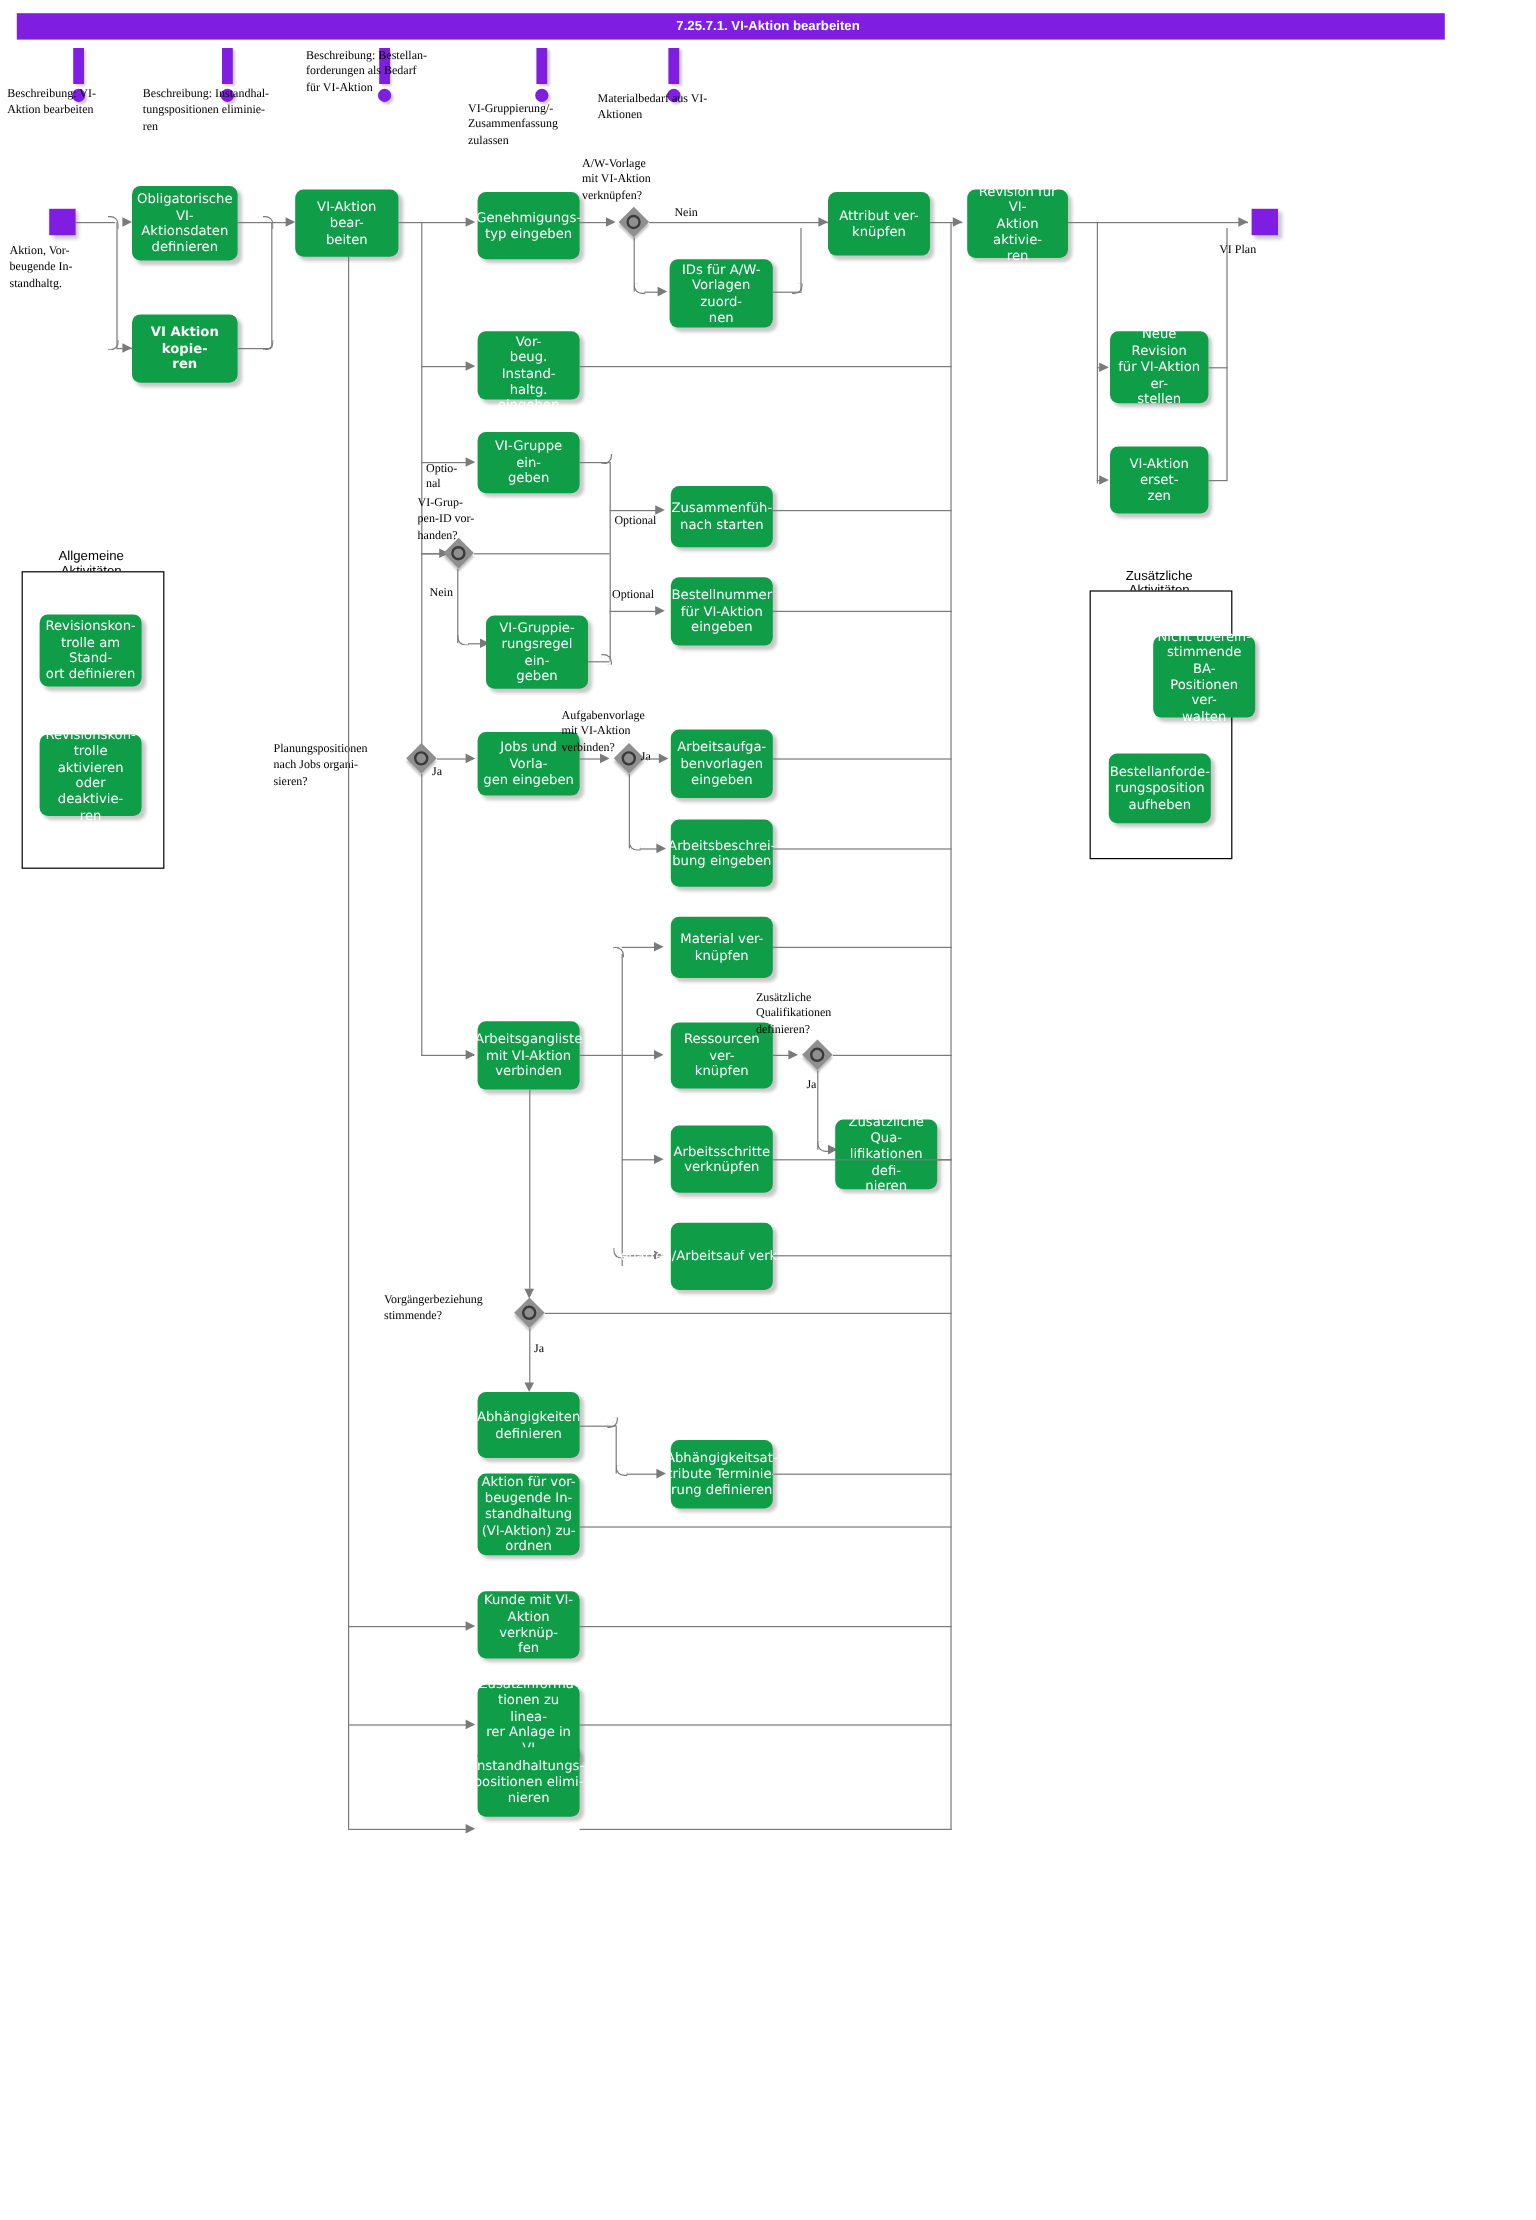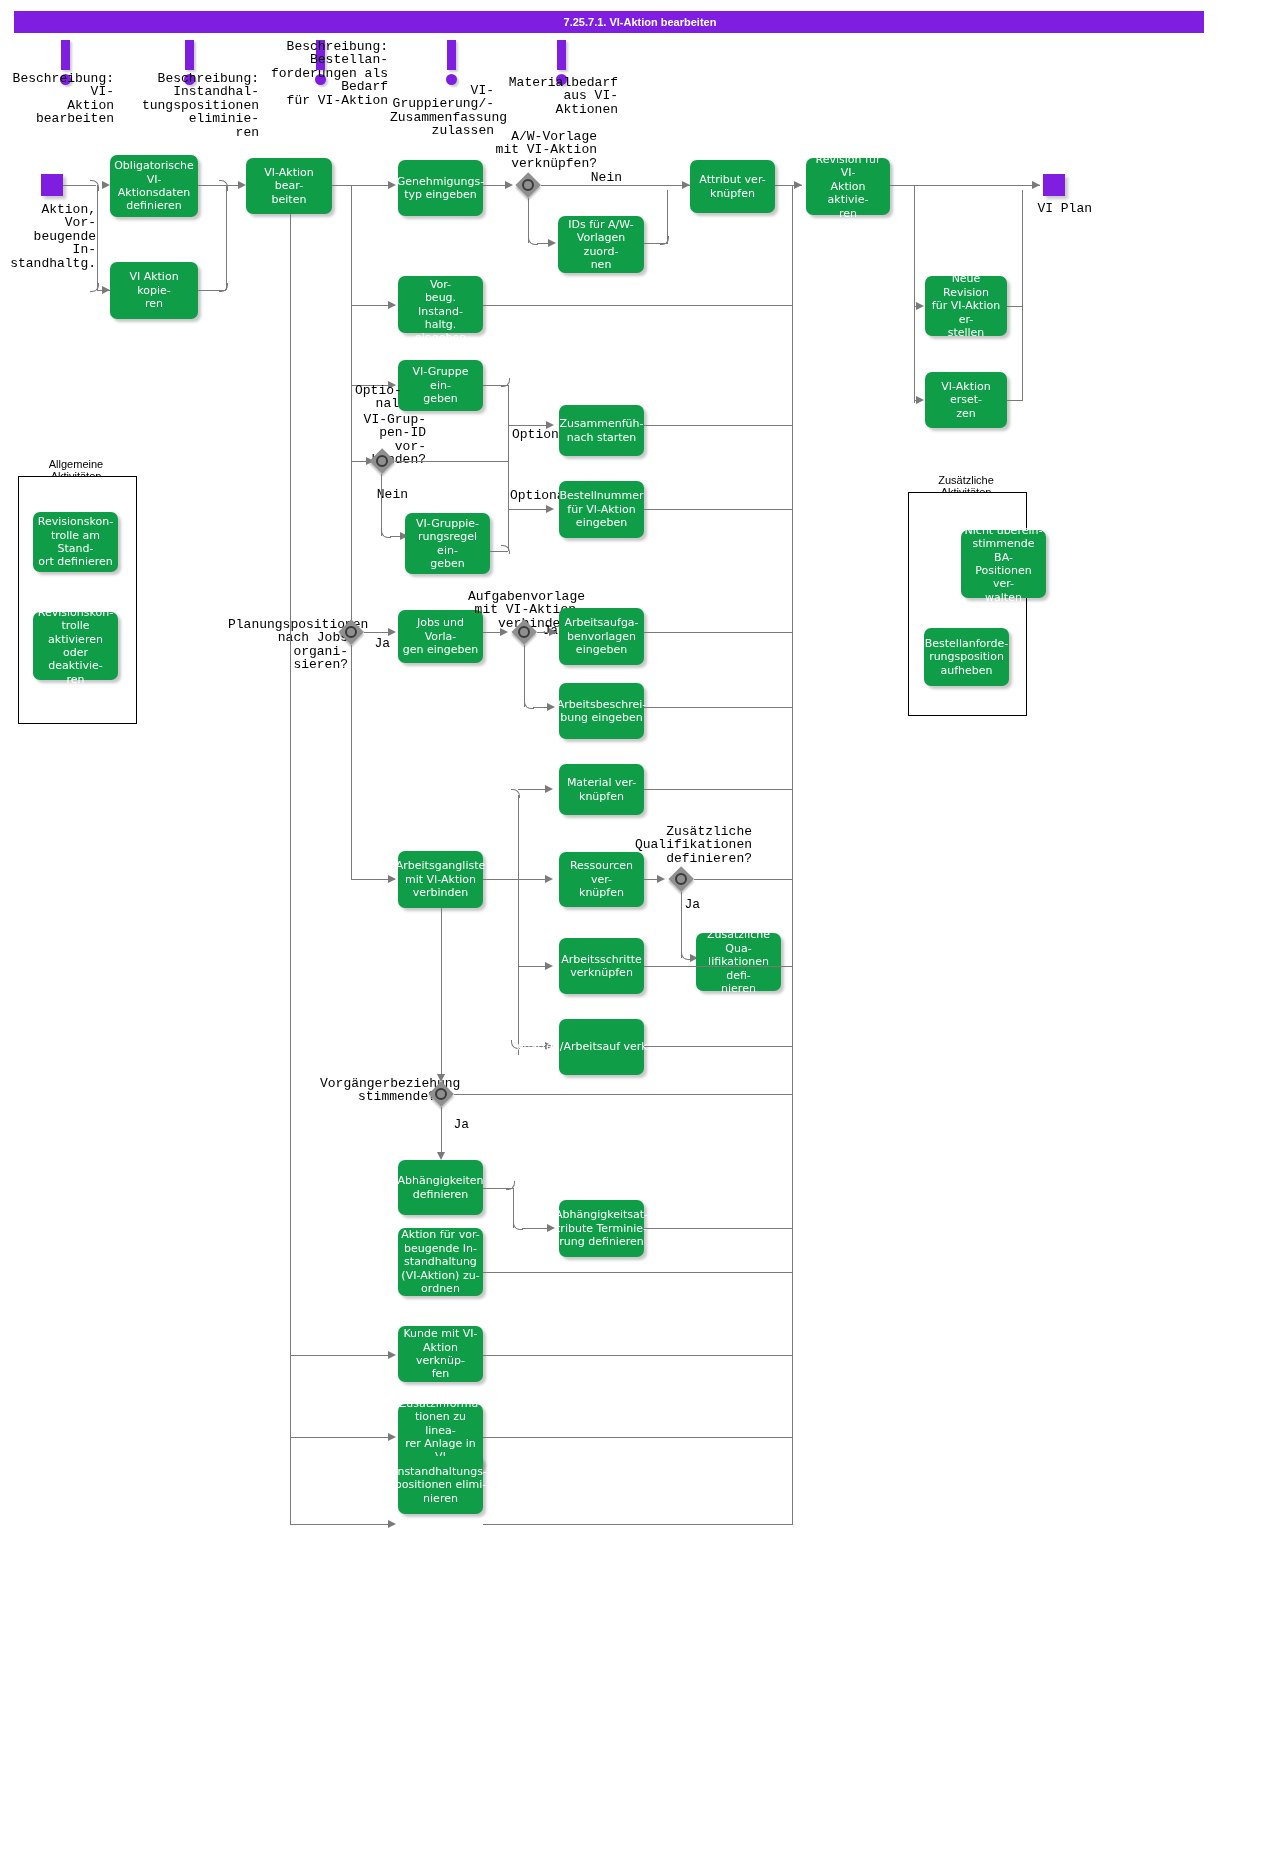--- a/index.html
+++ b/index.html
@@ -34,22 +34,22 @@
             border-radius:50%;border:2px solid #3a3a3a;background:#8f8f8f;box-sizing:border-box;}
 
   
   .ann{position:absolute;}
   .ann .bar{position:absolute;left:5px;top:0;width:9px;height:30px;background:#7f1ee0;
             box-shadow:2px 2px 2px rgba(0,0,0,.2);}
   .ann .dot{position:absolute;left:4px;top:34px;width:11px;height:11px;border-radius:50%;
             background:#7f1ee0;box-shadow:2px 2px 2px rgba(0,0,0,.2);}
 
   
-  .lbl{position:absolute;font-size:13px;line-height:13.4px;color:#000;text-align:right;
-       white-space:pre-line;font-family:Liberation Mono, monospace;}
+  .lbl{position:absolute;font-size:10px;line-height:13.4px;color:#000;text-align:left;
+       white-space:pre-line;font-family:Liberation Serif, serif;}
 
   
   .group{position:absolute;border:1.3px solid #000;background:#fff;}
   .group-title{position:absolute;font-size:11px;line-height:12px;text-align:center;
                color:#000;white-space:pre-line;font-family:"Liberation Sans",sans-serif;}
 
   
   .ln{position:absolute;background:#7a7a7a;}
   .ln.h{height:1.2px;}
   .ln.v{width:1.2px;}
@@ -118,21 +118,21 @@
   <div class="elb br" style="left:90px;top:283px;width:8px;height:8px;"></div>
   <div class="ln h" style="left:97px;top:290px;width:13px;"></div>
   <div class="arw r" style="left:102px;top:181px;"></div>
   <div class="arw r" style="left:102px;top:286px;"></div>
 
   <div class="task" style="left:110px;top:155px;width:88px;height:62px;">
     <span>Obligatorische
 VI-Aktionsdaten
 definieren</span>
     </div>
-  <div class="task" style="left:110px;top:262px;width:88px;height:57px;">
+  <div class="task" style="left:110px;top:262px;width:88px;height:57px;font-weight:bold;">
     <span>VI Aktion kopie-
 ren</span>
     </div>
 
   <div class="ln h" style="left:198px;top:185px;width:28px;"></div>
   <div class="ln h" style="left:198px;top:290px;width:28px;"></div>
   <div class="elb tr" style="left:219px;top:180px;width:8px;height:10px;"></div>
   <div class="elb br" style="left:219px;top:283px;width:8px;height:8px;"></div>
   <div class="ln v" style="left:226px;top:185px;height:105px;"></div>
   <div class="ln h" style="left:226px;top:185px;width:18px;"></div>

